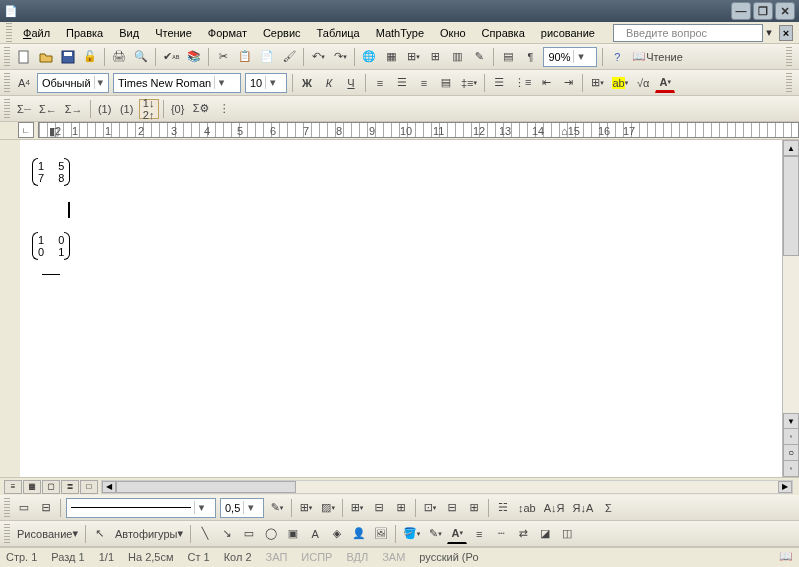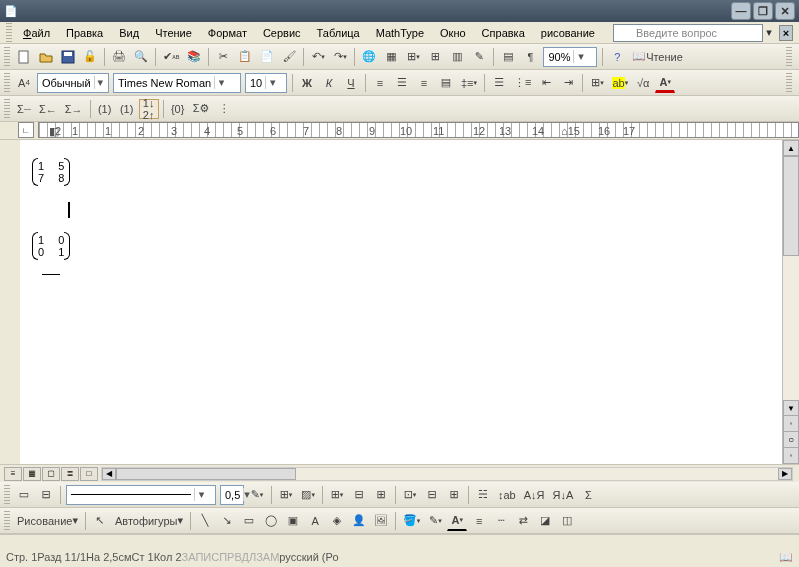--- a/index.html
+++ b/index.html
@@ -3,21 +3,21 @@
 <meta charset="utf-8">
 <style>
   * { box-sizing: border-box; margin: 0; padding: 0; font-family: Tahoma, Arial, sans-serif; font-size: 11px; }
   body { background: #ece9d8; width: 799px; height: 567px; overflow: hidden; display: flex; flex-direction: column; }
   .titlebar { background: linear-gradient(#5a6a7a, #3c4c5c); color: #fff; height: 22px; display: flex; align-items: center; padding: 0 4px; font-weight: bold; font-style: italic; font-size: 12px; }
   .titlebar .tspace { flex: 1; }
   .winbtn { width: 20px; height: 18px; margin-left: 2px; background: #b8c4ce; border: 1px solid #7a8a96; border-radius: 3px; display: flex; align-items: center; justify-content: center; color: #333; font-weight: bold; font-size: 11px; font-style: normal; cursor: pointer; }
   .menubar { background: #ece9d8; height: 22px; display: flex; align-items: center; padding: 0 6px; border-bottom: 1px solid #c8c4b8; }
   .menuitem { padding: 2px 8px; cursor: pointer; color: #000; }
   .menuitem u { text-decoration: underline; }
-  .askbox { margin-left: auto; width: 150px; height: 18px; border: 1px solid #7a8a96; background: #fff; color: #888; padding: 1px 22px; display: flex; align-items: center; }
+  .askbox { margin-left: auto; width: 150px; height: 18px; border: 1px solid #7a8a96; background: #fff; color: #888; padding: 1px 12px; display: flex; align-items: center; }
   .ask-arr { width: 12px; text-align: center; color: #333; }
   .xchip { width: 14px; height: 16px; margin-left: 4px; background: #c0c8d0; border: 1px solid #888; display: flex; align-items: center; justify-content: center; font-weight: bold; }
   .toolbar { background: #ece9d8; background-image: linear-gradient(#f5f3ea, #e2dfd2); height: 26px; display: flex; align-items: center; padding: 2px 4px; border-bottom: 1px solid #c8c4b8; position: relative; }
   .tbtn { min-width: 20px; height: 20px; margin: 0 1px; border: 1px solid transparent; display: inline-flex; align-items: center; justify-content: center; padding: 0 2px; color: #444; cursor: pointer; background: transparent; }
   .sep { width: 1px; height: 18px; background: #b0ac9e; margin: 0 3px; }
   .combo { height: 20px; border: 1px solid #7f9db9; background: #fff; display: inline-flex; align-items: center; padding: 0 2px 0 4px; margin: 0 2px; }
   .combo .carr { width: 14px; text-align: center; color: #555; border-left: 1px solid #ccc; margin-left: 3px; }
   .grip { width: 6px; height: 20px; margin-right: 3px; background: repeating-linear-gradient(#b0ac9e, #b0ac9e 1px, transparent 1px, transparent 3px); }
   .ruler-row { background: #ece9d8; height: 18px; display: flex; align-items: flex-start; padding: 0 0 0 18px; border-bottom: 1px solid #c8c4b8; }
   .lbox { width: 16px; height: 16px; border: 1px solid #888; background: #fff; margin-right: 4px; display: flex; align-items: center; justify-content: center; font-size: 8px; }
@@ -35,21 +35,21 @@
   .cursor { width: 1px; height: 16px; border-left: 2px solid #000; margin: 2px 0 14px 36px; }
   .uline { width: 18px; border-top: 1.5px solid #000; margin-left: 10px; }
   .vscroll { width: 17px; background: #ece9d8; border-left: 1px solid #bbb; display: flex; flex-direction: column; }
   .vscroll .arr { height: 16px; background: #ddd; border: 1px solid #aaa; display: flex; align-items: center; justify-content: center; font-size: 8px; }
   .vscroll .track { flex: 1; background: #f0ede0; }
   .vscroll .thumb { height: 100px; background: #ddd; border: 1px solid #aaa; }
   .viewbar { height: 18px; background: #ece9d8; border-top: 1px solid #c8c4b8; display: flex; align-items: center; padding: 0 4px; }
   .vbtn { width: 18px; height: 14px; border: 1px solid #aaa; background: #e8e4d8; margin-right: 1px; display: flex; align-items: center; justify-content: center; font-size: 8px; cursor: pointer; }
   .hscroll { flex: 1; height: 14px; background: #f0ede0; border: 1px solid #ccc; margin: 0 2px; display: flex; align-items: center; }
   .hscroll .harr { width: 14px; height: 12px; background: #ddd; border: 1px solid #aaa; font-size: 8px; text-align: center; }
-  .statusbar { height: 20px; background: #ece9d8; border-top: 1px solid #c8c4b8; display: flex; align-items: flex-start; padding: 16px 6px; gap: 0; color: #555; }
+  .statusbar { height: 20px; background: #ece9d8; border-top: 1px solid #c8c4b8; display: flex; align-items: flex-end; padding: 4px 6px; gap: 14px; color: #555; }
   .statusbar .dim { color: #aaa; }
   svg { display: block; }
 </style>
 </head>
 <body>
 
 <div class="titlebar">
   <span style="margin-right:6px;font-style:normal">📄</span>
   <div class="tspace"></div>
   <div class="winbtn">—</div>
@@ -274,21 +274,21 @@
 
 <div class="toolbar">
   <span class="grip"></span>
   <div class="tbtn">▭</div>
   <div class="tbtn">⊟</div>
   <div class="sep"></div>
   <div class="combo" style="width:150px">
       <span style="border-top:1px solid #000;width:120px"></span>
       <span class="carr">▾</span>
     </div>
-  <div class="combo" style="width:24px">
+  <div class="combo" style="width:44px">
       <span>0,5</span>
       <span class="carr">▾</span>
     </div>
   <div class="tbtn">✎<span style="font-size:7px">▾</span></div>
   <div class="sep"></div>
   <div class="tbtn">⊞<span style="font-size:7px">▾</span></div>
   <div class="tbtn">▨<span style="font-size:7px">▾</span></div>
   <div class="sep"></div>
   <div class="tbtn">⊞<span style="font-size:7px">▾</span></div>
   <div class="tbtn">⊟</div>

